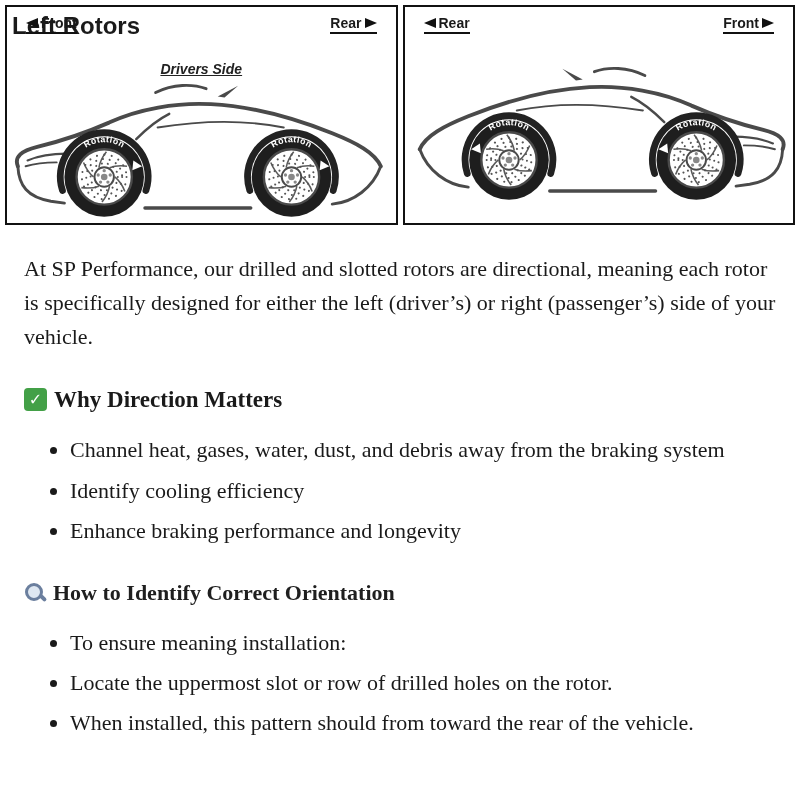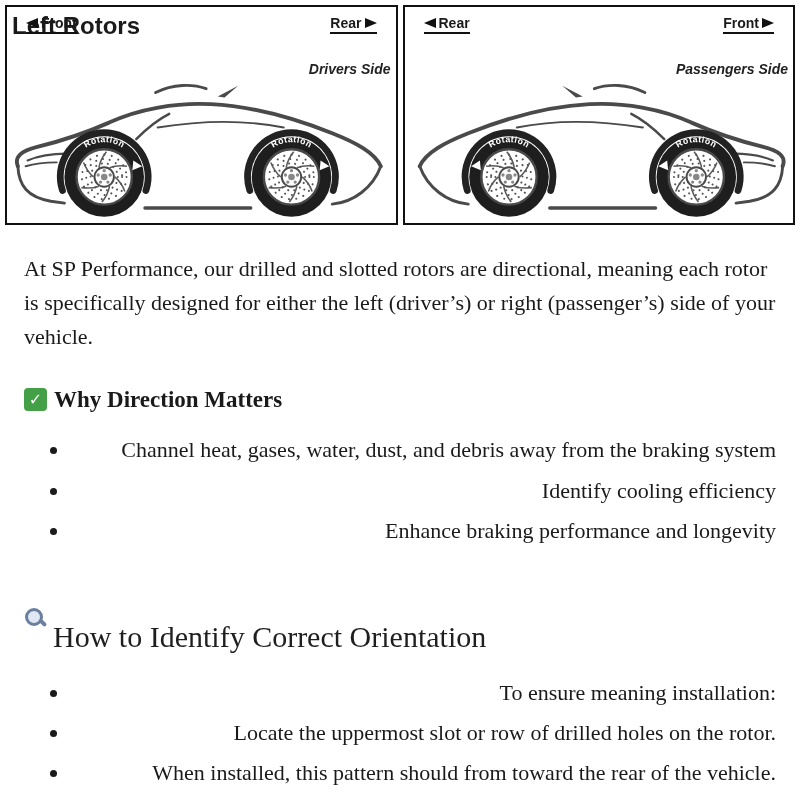--- a/index.html
+++ b/index.html
@@ -25,31 +25,31 @@
     display: inline-flex; align-items: center; gap: 3px;
     font: 700 14px "Liberation Sans", sans-serif;
     border-bottom: 2px solid #111; padding-bottom: 1px;
   }
   .corner.left { left: 14px; }
   .corner.right { right: 14px; }
   .tri { width: 0; height: 0; display: inline-block; }
   .tri-left  { border-top: 5px solid transparent; border-bottom: 5px solid transparent; border-right: 12px solid #111; }
   .tri-right { border-top: 5px solid transparent; border-bottom: 5px solid transparent; border-left: 12px solid #111; }
   .panel-title { text-align: left; font: 700 24px "Liberation Sans", sans-serif; }
-  .panel-sub { text-align: right; font-family: "Liberation Sans", sans-serif; font-size: 14px; font-weight: 700; font-style: italic; margin-top: 1px; color: #222; }
+  .panel-sub { text-align: center; font-family: "Liberation Sans", sans-serif; font-size: 14px; font-weight: 700; font-style: italic; margin-top: 1px; color: #222; text-decoration: underline; }
   .car-svg { width: 100%; display: block; }
 
   
   .content { padding: 10px 24px 20px; font-size: 22px; line-height: 1.55; }
   .content p { margin: 12px 0; }
   .h-row { display: flex; align-items: center; gap: 7px; margin: 28px 0 16px; }
   .h-row .h-text { font-weight: 700; font-size: 23px; }
-  .h-row.plain .h-text { font-weight: 400; font-size: 30px; color: #1f1f1f; margin-top: 38px; }
+  .h-row.plain .h-text { font-weight: 700; font-size: 22px; color: #1f1f1f; }
   ul { margin: 10px 0 24px; padding-left: 46px; }
-  li { margin: 6px 0; text-align: right; }
+  li { margin: 6px 0; }
 
   
   .check-icon {
     width: 23px; height: 23px; flex: 0 0 auto;
     background: #43a047; border-radius: 4px;
     display: flex; align-items: center; justify-content: center;
     color: #fff; font: 700 16px "DejaVu Sans", sans-serif;
   }
   .check-icon::before { content: "✓"; }
 
@@ -154,21 +154,20 @@
     <div class="panel-head">
       <span class="corner left">
         <span class="tri tri-left"></span>
         <span>Rear</span>
       </span>
       <span class="corner right">
         <span>Front</span>
         <span class="tri tri-right"></span>
       </span>
     </div>
-    <div class="panel-sub">Passengers Side</div>
     <svg class="car-svg" viewBox="0 0 390 150">
       <g transform="translate(390,0) scale(-1,1)">
           <use href="#car-scene"></use>
         </g>
       <path id="ra1" d="M 263 92 A 33 33 0 0 1 327 92" fill="none"></path>
       <path id="ra2" d="M 70 92 A 33 33 0 0 1 134 92" fill="none"></path>
       <text fill="#fff" font-family="Liberation Sans, sans-serif" font-size="9" font-weight="bold" letter-spacing="0.5">
         <textPath href="#ra1" startOffset="50%" text-anchor="middle">Rotation</textPath>
       </text>
       <text fill="#fff" font-family="Liberation Sans, sans-serif" font-size="9" font-weight="bold" letter-spacing="0.5">

